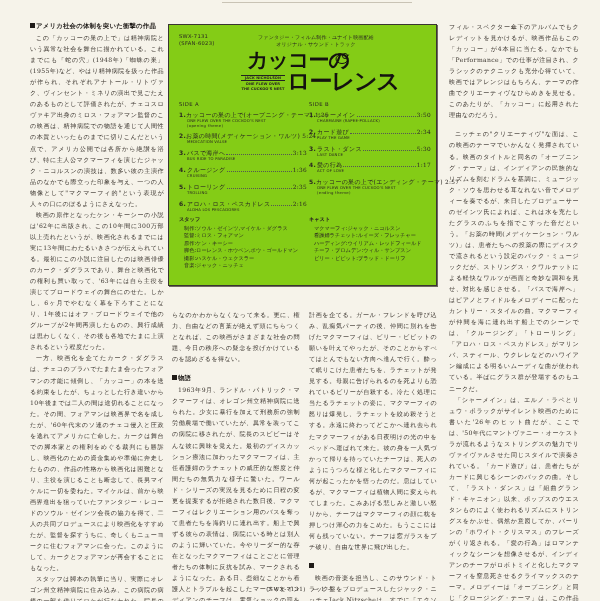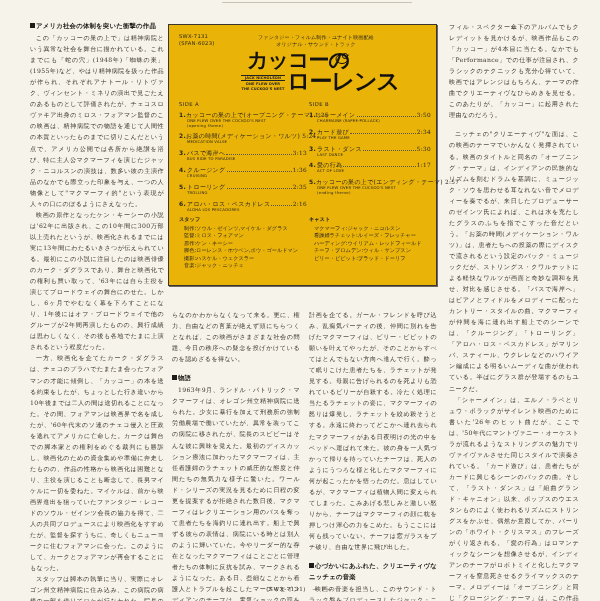--- a/index.html
+++ b/index.html
@@ -19,21 +19,21 @@
   .sec-head .sq { display: inline-block; width: 5px; height: 5px; background: #1f1b18; margin-right: 1px; vertical-align: 0; }
 
   #col-left { left: 30px; top: 21px; width: 134px; }
   #col-mid1 { left: 172px; top: 309px; width: 128px; }
   #col-mid2 { left: 309px; top: 309px; width: 128px; }
   #col-right { left: 449px; top: 21px; width: 130px; }
 
   
   .insert {
     position: absolute; left: 168px; top: 24px; width: 269px; height: 262px;
-    background: #eab308; border: 1.4px solid #3a3531;
+    background: #84cc16; border: 1.4px solid #3a3531;
     box-shadow: 1px 1px 0 #6e6761;
     font-family: "DejaVu Sans", "Liberation Sans", sans-serif;
     color: #2a2622;
   }
   .cat { position: absolute; left: 10px; top: 8px; font-size: 5.2px; line-height: 7px; letter-spacing: 0.3px; }
   .subtitle { position: absolute; left: 72px; top: 9px; width: 150px; text-align: center; font-size: 5px; line-height: 7px; letter-spacing: 0.2px; }
   .logo { position: absolute; left: 62px; top: 24px; width: 170px; height: 46px; }
   .logo .kana { position: absolute; left: 16px; top: 0; font-size: 21px; font-weight: bold; letter-spacing: -1px; line-height: 22px; color: #141210; }
   .logo .kanji { position: absolute; left: 56px; top: 20px; font-size: 23px; font-weight: bold; letter-spacing: -1px; line-height: 25px; color: #141210; }
   .logo .en { position: absolute; left: 10px; top: 26px; width: 44px; font-size: 3.6px; line-height: 4.3px; font-weight: bold; text-align: center; letter-spacing: 0.1px; }
@@ -236,21 +236,21 @@
   <div class="col" id="col-mid1">
     <p class="noind">らなのかわからなくなって来る。更に、権力、自由などの言葉が絶えず頭にちらつくとなれば、この映画がさまざまな社会の問題、今日の秩序への疑念を投げかけているのを認めざるを得ない。</p>
     <div style="height:9px"></div>
     <div class="sec-head"><span class="sq"></span><span>物語</span></div>
     <p>1963年9月、ランドル・パトリック・マクマーフィは、オレゴン州立精神病院に送られた。少女に暴行を加えて刑務所の強制労働農場で働いていたが、異常を装ってこの病院に移されたが、院長のスピビーはそんな彼に興味を覚えた。最初のディスカッション療法に加わったマクマーフィは、主任看護婦のラチェットの威圧的な態度と仲間たちの無気力な様子に驚いた。ワールド・シリーズの実況を見るために日程の変更を提案するが拒絶された数日後、マクマーフィはレクリエーション用のバスを奪って患者たちを海釣りに連れ出す。船上で興ずる彼らの表情は、病院にいる時とは別人のように輝いていた。今やリーダー的な存在となったマクマーフィはことごとに管理者たちの体制に反抗を試み、マークされるようになった。ある日、些細なことから看護人とトラブルを起こしたマーフィとインディアンのチーフは、電気ショックの罰を受けるが、その日を機会に二人は心が通じ合うようになった。病院側の許可がなければ退院できない強制患者だということを知ったマクマーフィは、自由を得るためにチーフとの脱走</p>
   </div>
 
   <div class="col" id="col-mid2">
     <p class="noind">計画を企てる。ガール・フレンドを呼び込み、乱痴気パーティの後、仲間に別れを告げたマクマーフィは、ビリー・ビビットの願いを叶えてやったが、そのことからすべてはとんでもない方向へ進んで行く。酔って眠りこけた患者たちを、ラチェットが発見する。母親に告げられるのを死よりも恐れているビリーが自殺する。冷たく処理に当たるラチェットの姿に、マクマーフィの怒りは爆発し、ラチェットを絞め殺そうとする。永遠に終わってどこかへ連れ去られたマクマーフィがある日夜明けの光の中をベッドへ運ばれて来た。彼の身を一人気づかって帰りを待っていたチーフは、死人のようにうつろな様と化したマクマーフィに何が起こったかを悟ったのだ。息はしているが、マクマーフィは植物人間に変えられてしまった。こみあげる悲しみと激しい怒りから、チーフはマクマーフィの顔に枕を押しつけ渾心の力をこめた。もうここには何も残っていない。チーフは窓ガラスをブチ破り、自由な世界に飛び出した。</p>
     <div style="height:9px"></div>
-    <div class="sec-head"><span class="sq"></span><span>心づかいにあふれた、クリエーティヴなニッチェの音楽</span></div>
+    <div class="sec-head"><span class="sq"></span></div>
     <p>映画の音楽を担当し、このサウンド・トラック盤をプロデュースしたジャック・ニッチェJack Nitzscheは、すでに「エクソシスト」の話題の音楽の一部を手がけて日本でも知られている30代半ばの音楽家である。ごく若いころからアレンジャーとしてレコード界で仕事をつづけ、</p>
   </div>
 
   <div class="col" id="col-right">
     <p class="noind">フィル・スペクター傘下のアルバムでもクレディットを見かけるが、映画作品もこの「カッコー」が4本目に当たる。なかでも「Performance」での仕事が注目され、クラシックのテクニックも充分心得ていて、映画ではアレンジはもちろん、テーマの作曲でクリエーティヴなひらめきを見せる。このあたりが、「カッコー」に起用された理由なのだろう。</p>
     <div style="height:8px"></div>
     <p>ニッチェの"クリエーティヴ"な面は、この映画のテーマでいかんなく発揮されている。映画のタイトルと同名の「オープニング・テーマ」は、インディアンの民族的なリズムを刻むドラムを基調に、ミュージック・ソウを思わせる耳なれない音でメロディーを奏でるが、来日したプロデューサーのゼインツ氏によれば、これは水を充たしたグラスのふちを指でこすった音だという。「お薬の時間(メディケーション・ワルツ)」は、患者たちへの投薬の際にディスクで流されるという設定のバック・ミュージックだが、ストリングス・クワルテットによる軽快なワルツが画面と奇妙な調和を見せ、対比を感じさせる。「バスで海岸へ」はピアノとフィドルをメロディーに配ったカントリー・スタイルの曲。マクマーフィが仲間を海に連れ出す船上でのシーンでは、「クルージング」「トローリング」「アロハ・ロス・ペスカドレス」がマリンバ、スティール、ウクレレなどのハワイアン編成による明るいムーディな曲が使われている。半ばにグラス群が登場するのもユニークだ。</p>
     <p>「シャーメイン」は、エルノ・ラペとリュウ・ポラックがサイレント映画のために書いた'26年のヒット曲だが、ここでは、'50年代にマントヴァニー・オーケストラが流れるようなストリングスの魅力でリヴァイヴァルさせた同じスタイルで演奏されている。「カード遊び」は、患者たちがカードに興じるシーンのバックの曲。そして、「ラスト・ダンス」は「組曲グランド・キャニオン」以来、ポップスのウエスタンものによく使われるリズムにストリングスをかぶせ、偶然か意図してか、バーリンの「ホワイト・クリスマス」のフレーズがくり返される。「愛の行為」はロマンティックなシーンを想像させるが、インディアンのチーフがロボトミイと化したマクマーフィを窒息死させるクライマックスのテーマ。メロディーは「オープニング」と同じ「クロージング・テーマ」は、この作品が訴える体制の破壊をモチーフに、力強さを強調する。インディアン・リズムの上を、グラスによるネーティヴなメロディーがエモーショナルに演奏される。</p>
 
   </div>

